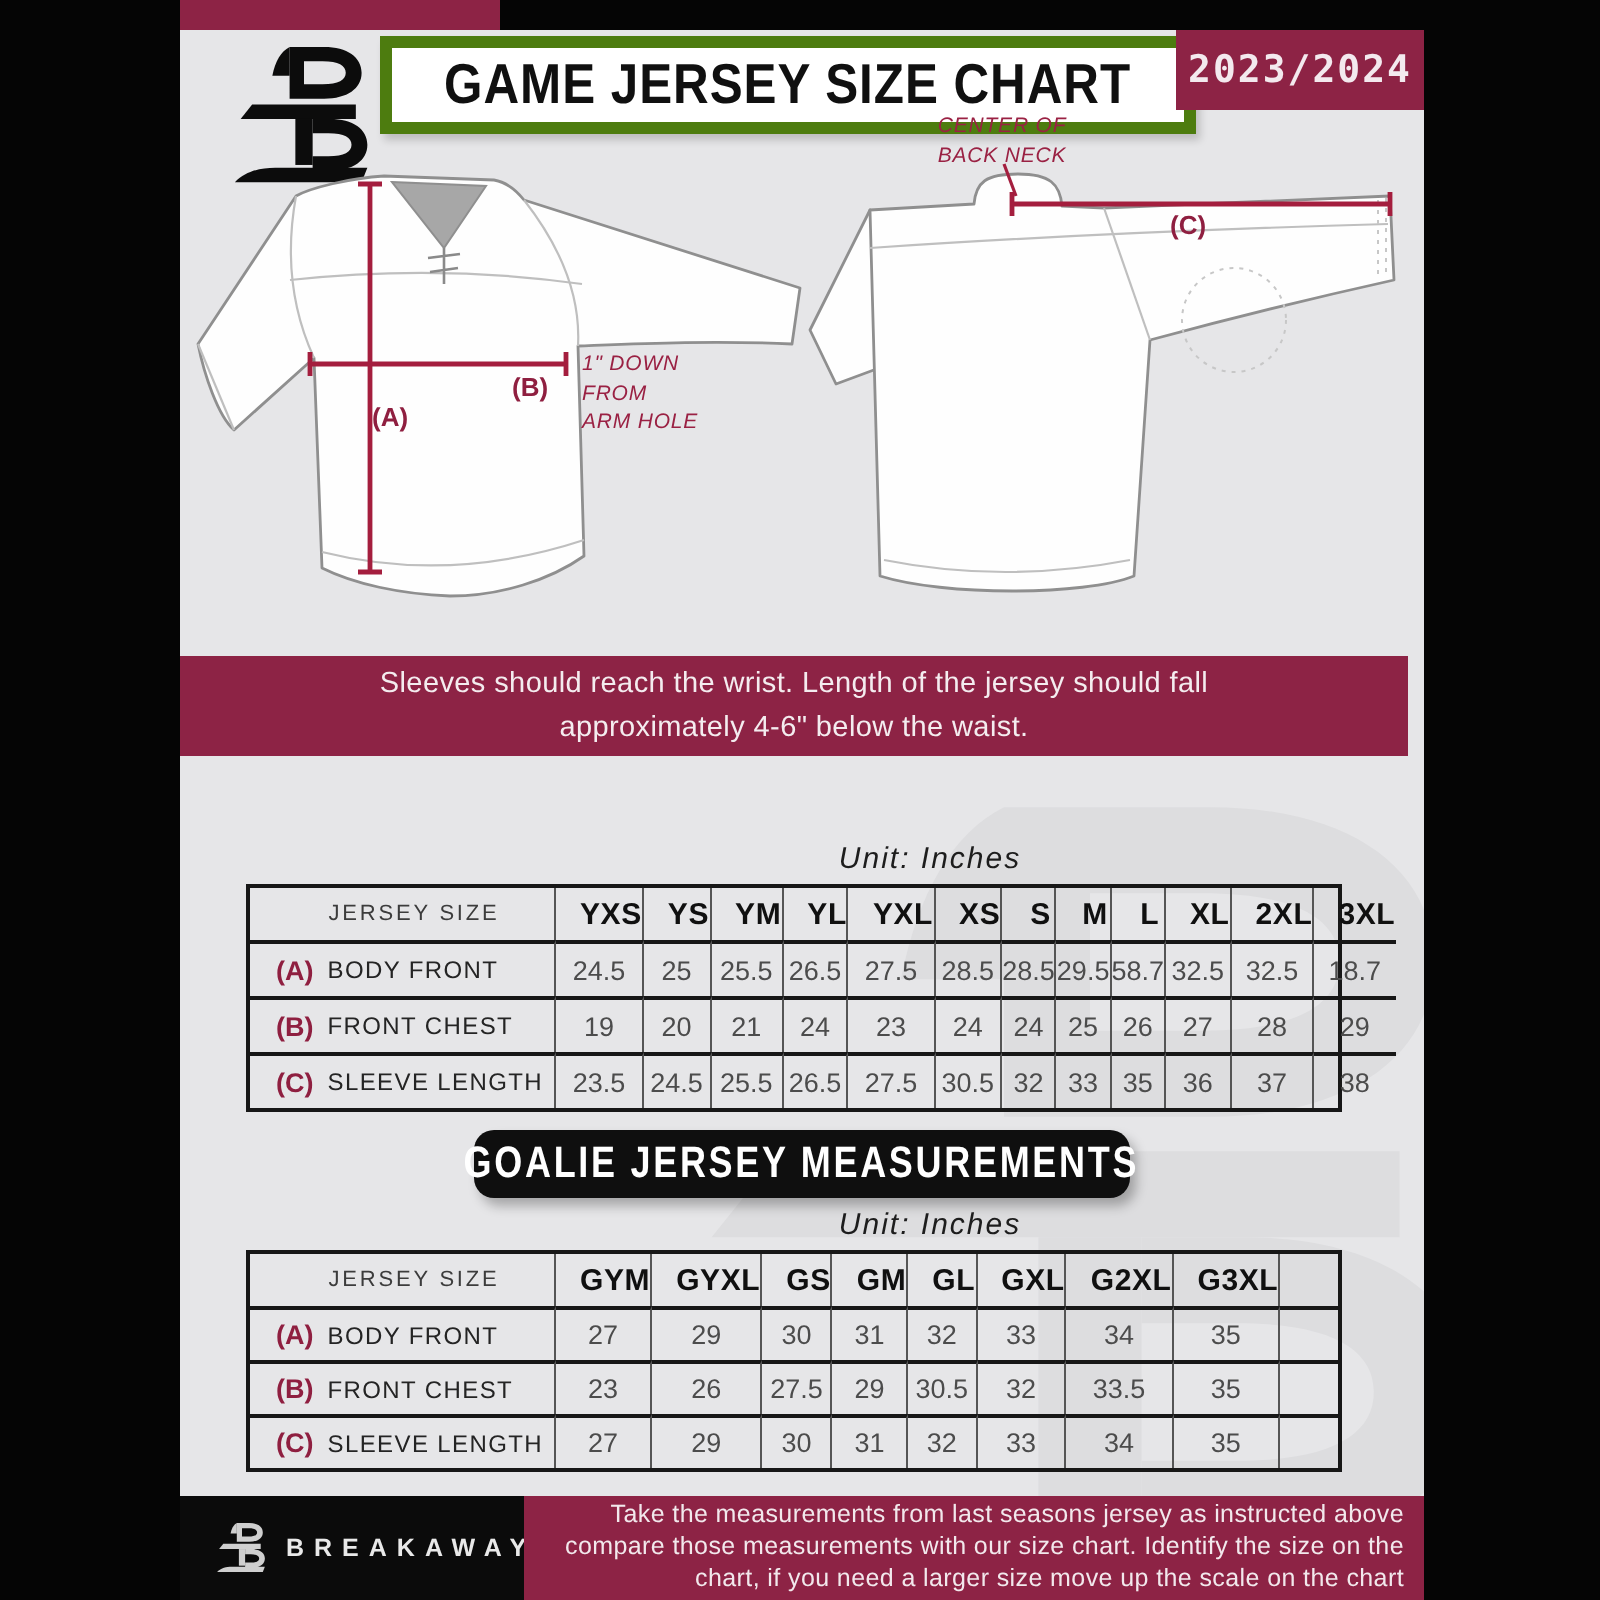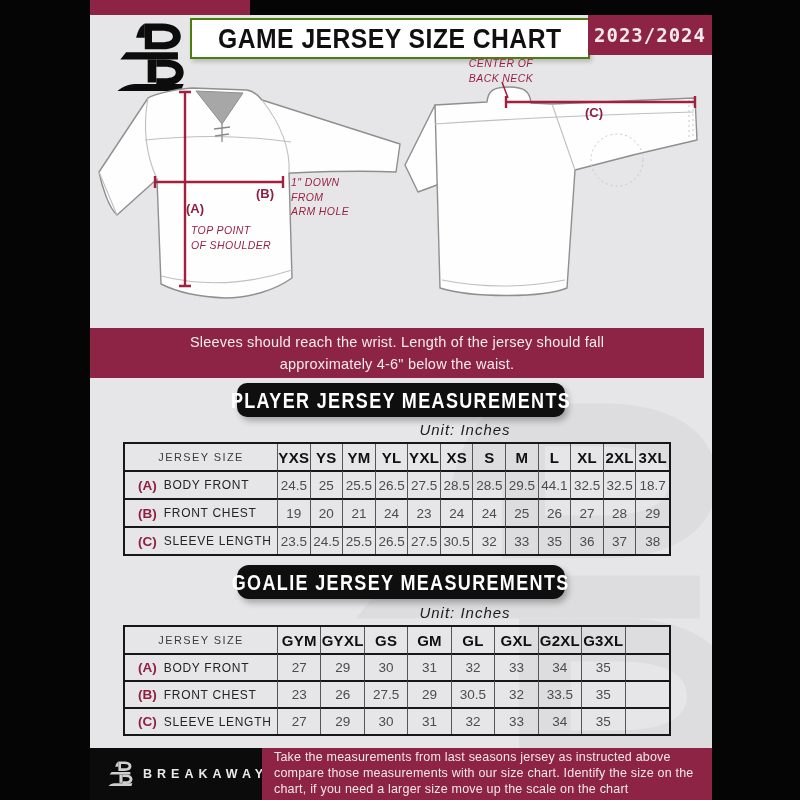--- a/index.html
+++ b/index.html
@@ -5,21 +5,21 @@
   html,body{margin:0;padding:0;}
   body{
     width:800px;height:800px;position:relative;background:#050505;
     font-family:"Liberation Sans",sans-serif;overflow:hidden;
   }
   .abs{position:absolute;}
   
   #page{position:absolute;left:90px;top:15px;width:622px;height:785px;background:#e6e6e8;overflow:hidden;}
   #top-accent{position:absolute;left:90px;top:0;width:160px;height:15px;background:#8d2345;}
   
-  .title-box{left:100px;top:3px;width:396px;height:37px;background:#ffffff;border:2px solid #4d7c0f;
+  .title-box{left:100px;top:3px;width:396px;height:37px;background:#ffffff;border:6px solid #4d7c0f;
     display:flex;align-items:center;justify-content:center;box-shadow:2px 3px 4px rgba(0,0,0,.18);}
   .title-text{font-weight:bold;font-size:26px;color:#101010;letter-spacing:.5px;transform:scale(.95,1.08);white-space:nowrap;}
   .season-box{left:498px;top:0;width:124px;height:40px;background:#8d2345;display:flex;align-items:center;justify-content:center;}
   .season-text{font-family:"DejaVu Sans Mono",monospace;font-weight:bold;font-size:19px;color:#f3e9ee;letter-spacing:1px;white-space:nowrap;}
   .logo-header{left:24px;top:7px;width:76px;height:72px;color:#0c0c0c;}
   
   .jersey{overflow:visible;}
   .j-outline{fill:#fefefe;stroke:#8f8f8f;stroke-width:1.4;stroke-linejoin:round;}
   .j-seam{fill:none;stroke:#bfbfbf;stroke-width:1.1;}
   .j-dots{fill:none;stroke:#c7c7c7;stroke-width:1;stroke-dasharray:2,3;}
@@ -32,35 +32,35 @@
   .banner{left:0;top:313px;width:614px;height:50px;background:#8d2345;display:flex;align-items:center;justify-content:center;}
   .banner-text{color:#f4ecef;font-size:14.5px;line-height:1.55;text-align:center;white-space:pre-line;letter-spacing:.2px;}
   
   .section-banner{width:328px;height:34px;left:147px;background:#0f0f0f;border-radius:10px;
     display:flex;align-items:center;justify-content:center;box-shadow:3px 4px 6px rgba(0,0,0,.28);}
   .section-banner span{color:#fff;font-weight:bold;font-size:20px;letter-spacing:1.5px;transform:scale(.9,1.1);white-space:nowrap;}
   .unit{width:750px;left:0;text-align:center;font-style:italic;font-size:15px;color:#1d1d1d;letter-spacing:1px;font-weight:500;}
   
   .size-table{left:33px;width:548px;display:grid;border:2px solid #171717;background:transparent;box-sizing:border-box;}
   .cell{display:flex;align-items:center;justify-content:center;border-right:1px solid #555;border-top:2px solid #171717;box-sizing:border-box;}
-  .cell.no-top{border-top:none;}
+  .cell.no-top{border-top:none;padding-left:12px;}
   .cell.last{border-right:none;}
   .cell.corner{font-size:11px;color:#3c3c3c;letter-spacing:1.4px;}
   .cell.size-h{font-weight:bold;font-size:15px;color:#101010;letter-spacing:.3px;}
   .cell.rowlabel{justify-content:flex-start;padding-left:13px;}
   .cell .key{font-weight:bold;font-size:13.5px;color:#8f1f40;margin-right:7px;}
   .cell .lbl{font-size:12px;color:#242424;letter-spacing:.7px;}
   .cell.val{font-size:13.5px;color:#4c4c4c;}
   
   .watermark{opacity:1;color:#dddddf;}
   
   .footer-black{left:0;top:733px;width:172px;height:52px;background:#0b0b0b;display:flex;align-items:center;justify-content:flex-start;padding-left:18px;box-sizing:border-box;}
   .footer-brand{color:#e9e9e9;font-weight:bold;font-size:12.5px;letter-spacing:5px;margin-left:9px;white-space:nowrap;}
   .footer-logo{width:26px;height:26px;color:#cfcfcf;flex:0 0 auto;}
-  .footer-maroon{left:172px;top:733px;width:450px;height:52px;background:#8d2345;display:flex;align-items:center;box-sizing:border-box;padding:4px 10px 4px 12px;}
+  .footer-maroon{left:172px;top:733px;width:450px;height:52px;background:#8d2345;display:flex;align-items:center;box-sizing:border-box;padding:4px 10px 4px 12px;text-align:right;}
   .footer-note{color:#f2e8ec;font-size:12.5px;line-height:1.26;letter-spacing:.2px;}
 </style>
 </head>
 <body>
 
 <div id="top-accent"></div>
 
 <div id="page">
 
   <svg class="abs watermark" style="left:240px;top:375px;" width="430" height="440" viewBox="0 0 100 100">
@@ -106,38 +106,33 @@
     <path class="j-seam" d="M33,64 Q150,56 292,52"></path>
     <path class="j-seam" d="M150,44 Q162,78 173,110"></path>
     <path class="j-seam" d="M40,220 Q100,232 163,220"></path>
     <circle class="j-dots" cx="215" cy="100" r="26"></circle>
     <path class="j-dots" d="M287,40 L287,78 M291,39 L291,79"></path>
     <path class="measure" d="M104,42 L293,42 M104,36 L104,48 M293,36 L293,48"></path>
     <path fill="none" stroke="#a41e3e" stroke-width="1.6" d="M100,22 L106,38"></path>
   </svg>
 
   <div class="abs m-label" style="left:96px;top:186px;">(A)</div>
-  <div class="abs m-note" style="left:101px;top:208px;width:150px;">TOP POINT
-OF SHOULDER</div>
   <div class="abs m-label" style="left:166px;top:171px;">(B)</div>
   <div class="abs m-note" style="left:201px;top:160px;width:90px;">1" DOWN
 FROM
 ARM HOLE</div>
   <div class="abs m-note" style="left:356px;top:41px;width:110px;text-align:center;">CENTER OF
 BACK NECK</div>
   <div class="abs m-label" style="left:495px;top:90px;">(C)</div>
 
   <div class="abs banner">
     <div class="banner-text">Sleeves should reach the wrist. Length of the jersey should fall
 approximately 4-6" below the waist.</div>
   </div>
 
-  <div class="abs section-banner" style="top:368px;">
-    <span>PLAYER JERSEY MEASUREMENTS</span>
-  </div>
   <div class="abs unit" style="top:406px;">Unit: Inches</div>
   <div class="abs size-table" id="player-table" style="top: 427px; grid-template-rows: 26px 28px 28px 28px; grid-template-columns: 153px repeat(12, 1fr);">
       <div class="cell corner no-top">JERSEY SIZE</div>
       <div class="cell size-h no-top">YXS</div>
       <div class="cell size-h no-top">YS</div>
       <div class="cell size-h no-top">YM</div>
       <div class="cell size-h no-top">YL</div>
       <div class="cell size-h no-top">YXL</div>
       <div class="cell size-h no-top">XS</div>
       <div class="cell size-h no-top">S</div>
@@ -151,21 +146,21 @@
         <span class="lbl">BODY FRONT</span>
       </div>
       <div class="cell val">24.5</div>
       <div class="cell val">25</div>
       <div class="cell val">25.5</div>
       <div class="cell val">26.5</div>
       <div class="cell val">27.5</div>
       <div class="cell val">28.5</div>
       <div class="cell val">28.5</div>
       <div class="cell val">29.5</div>
-      <div class="cell val">44.1</div>
+      <div class="cell val">58.7</div>
       <div class="cell val">32.5</div>
       <div class="cell val">32.5</div>
       <div class="cell val last">18.7</div>
       <div class="cell rowlabel">
         <span class="key">(B)</span>
         <span class="lbl">FRONT CHEST</span>
       </div>
       <div class="cell val">19</div>
       <div class="cell val">20</div>
       <div class="cell val">21</div>
@@ -189,21 +184,21 @@
       <div class="cell val">27.5</div>
       <div class="cell val">30.5</div>
       <div class="cell val">32</div>
       <div class="cell val">33</div>
       <div class="cell val">35</div>
       <div class="cell val">36</div>
       <div class="cell val">37</div>
       <div class="cell val last">38</div>
     </div>
 
-  <div class="abs section-banner" style="top:550px;border-radius:12px;">
+  <div class="abs section-banner" style="top:550px;">
     <span>GOALIE JERSEY MEASUREMENTS</span>
   </div>
   <div class="abs unit" style="top:589px;">Unit: Inches</div>
   <div class="abs size-table" id="goalie-table" style="top: 610px; grid-template-rows: 26px 27px 27px 27px; grid-template-columns: 153px repeat(9, 1fr);">
       <div class="cell corner no-top">JERSEY SIZE</div>
       <div class="cell size-h no-top">GYM</div>
       <div class="cell size-h no-top">GYXL</div>
       <div class="cell size-h no-top">GS</div>
       <div class="cell size-h no-top">GM</div>
       <div class="cell size-h no-top">GL</div>

